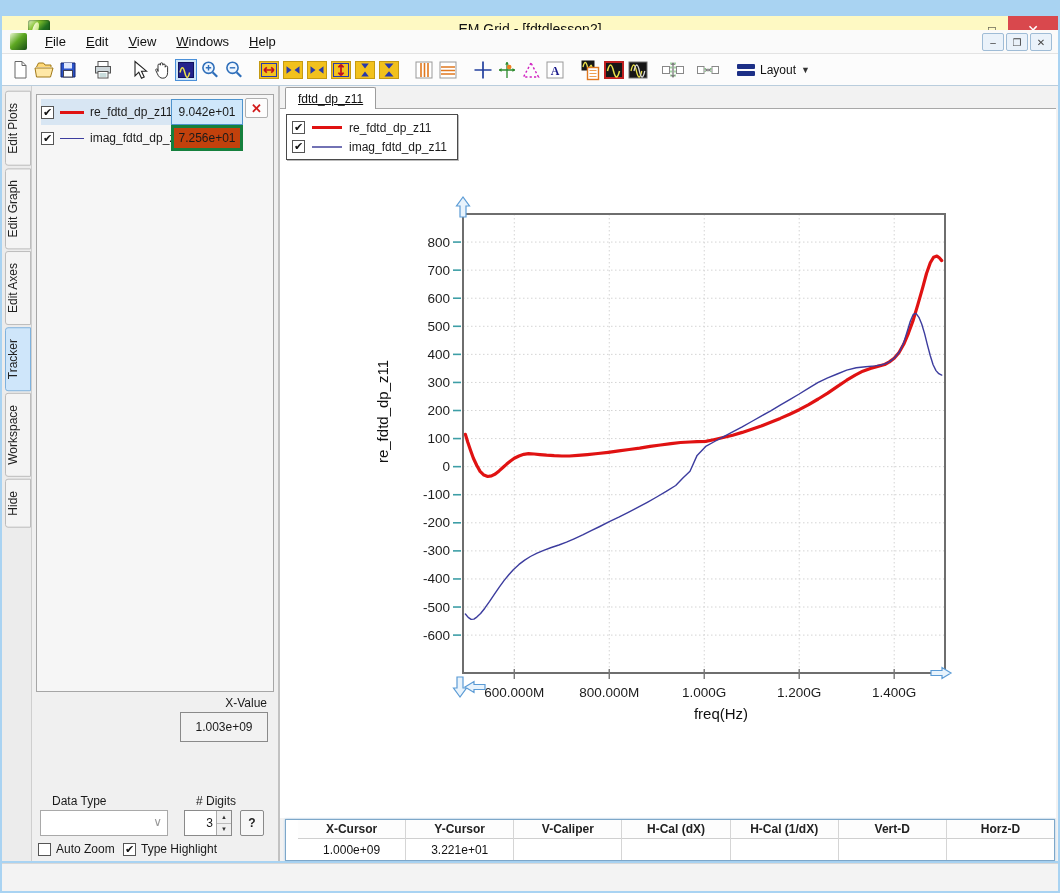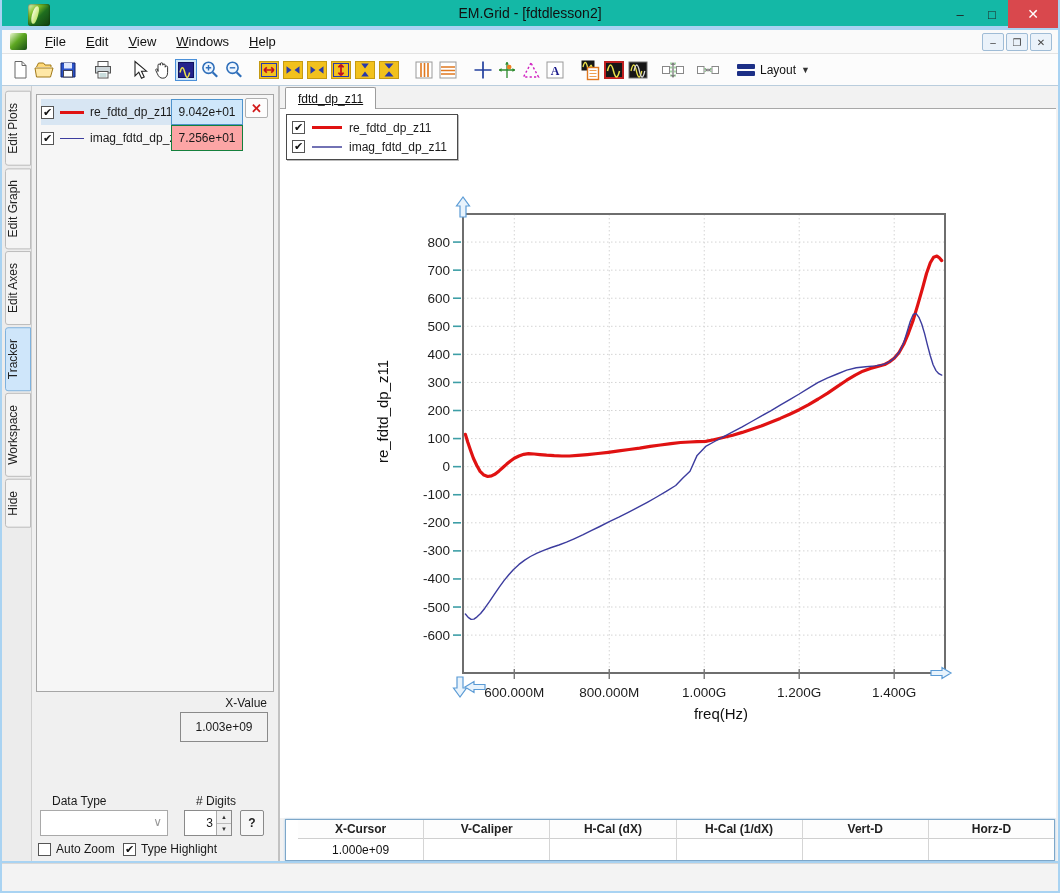--- a/index.html
+++ b/index.html
@@ -1,20 +1,20 @@
 <!DOCTYPE html>
 <html><head>
 <meta charset="utf-8">
 <style>
   * { margin:0; padding:0; box-sizing:border-box; }
   html,body { width:1060px; height:893px; overflow:hidden; }
   body { font-family:"Liberation Sans", sans-serif; font-size:12px; color:#1a1a1a; }
   #win { position:relative; width:1060px; height:893px; background:#a9d3f2; }
   
-  #titlebar { position:absolute; left:2px; top:0; right:2px; height:26px; background:#14b8a6; display:flex; align-items:center; }
+  #titlebar { position:absolute; left:2px; top:16px; right:2px; height:26px; background:#fef9c3; display:flex; align-items:center; }
   #app-icon { position:absolute; left:26px; top:4px; width:22px; height:22px; background:linear-gradient(135deg,#eaf7d0 0%,#7fbf2a 30%,#1f6e1f 55%,#123f12 100%); border-radius:3px; box-shadow:inset 0 0 2px #0a300a; }
   #app-icon:after { content:""; position:absolute; left:4px; top:2px; width:6px; height:18px; background:linear-gradient(100deg,#fdfde8,#b5e05a); border-radius:60% 40% 50% 50%; transform:rotate(14deg); }
   #title-text { position:absolute; left:0; right:0; text-align:center; font-size:14px; color:#111; }
   .tb-btns { position:absolute; right:0; top:0; height:28px; display:flex; }
   .cap-btn { width:32px; height:28px; display:flex; align-items:center; justify-content:center; font-size:13px; color:#222; }
   .cap-close { width:50px; background:#d9484d; color:#fff; font-size:14px; }
   
   #menubar { position:absolute; left:2px; top:30px; right:2px; height:24px; background:#fafafa; border-bottom:1px solid #e3e3e3; display:flex; align-items:center; }
   #child-icon { width:17px; height:17px; margin:0 8px 0 8px; background:linear-gradient(135deg,#eaf7d0,#5ea822 45%,#164d16); border-radius:2px; flex:0 0 auto; }
   .menu-item { padding:3px 10px; font-size:13px; color:#111; }
@@ -36,21 +36,21 @@
   .vtab.active { background:#cfe6fa; border-color:#7fb2dd; }
   
   #panel { position:absolute; left:30px; top:0; bottom:0; width:248px; background:#f0f0f0; border-right:2px solid #c2c2c2; }
   #listbox { position:absolute; left:4px; top:8px; width:238px; height:598px; background:#f6f6f6; border:1px solid #a6a6a6; }
   .series-row { position:absolute; left:4px; width:132px; height:26px; display:flex; align-items:center; gap:6px; overflow:hidden; white-space:nowrap; }
   .series-row.selected { background:#d8e6f3; }
   .cb { width:13px; height:13px; background:#fff; border:1px solid #555; display:inline-flex; align-items:center; justify-content:center; font-size:11px; line-height:1; color:#111; flex:0 0 auto; }
   .line-sample { display:inline-block; width:24px; flex:0 0 auto; }
   .series-label { font-size:12px; }
   #value-stack { position:absolute; left:134px; top:4px; width:72px; }
-  .value-box { width:72px; height:26px; border:1px solid #15803d; background:#fca5a5; display:flex; align-items:center; justify-content:center; font-size:12px; }
+  .value-box { width:72px; height:26px; border:3px solid #15803d; background:#c2410c; display:flex; align-items:center; justify-content:center; font-size:12px; }
   .value-box.hl { background:#cfe7fa; border:1px solid #4f94cd; }
   #panel-close { position:absolute; left:208px; top:3px; width:23px; height:20px; background:#fdfdfd; border:1px solid #b0b0b0; color:#d21c1c; font-weight:bold; font-size:13px; display:flex; align-items:center; justify-content:center; border-radius:2px; }
   #xvalue-label { position:absolute; left:110px; top:610px; width:125px; text-align:right; font-size:12px; }
   #xvalue-field { position:absolute; left:148px; top:626px; width:88px; height:30px; background:#f2f2f2; border:1px solid #8a8a8a; display:flex; align-items:center; justify-content:center; font-size:12px; }
   #datatype-label { position:absolute; left:12px; top:708px; font-size:12px;margin-left:8px; }
   #datatype-combo { position:absolute; left:8px; top:724px; width:128px; height:26px; background:#fff; border:1px solid #a9a9a9; }
   #datatype-combo .dd { position:absolute; right:5px; top:4px; color:#999; font-size:12px; }
   #digits-label { position:absolute; left:164px; top:708px; font-size:12px; }
   #digits-spinner { position:absolute; left:152px; top:724px; width:48px; height:26px; background:#fff; border:1px solid #8a8a8a; display:flex; }
   #digits-value { flex:1; display:flex; align-items:center; justify-content:flex-end; padding-right:3px; font-size:12px; }
@@ -443,20 +443,24 @@
               <span class="legend-label">imag_fdtd_dp_z11</span>
             </div>
           </div>
       </div>
       <div id="cursor-table">
           <div class="cur-col">
             <div class="cur-head">X-Cursor</div>
             <div class="cur-val">1.000e+09</div>
           </div>
           <div class="cur-col">
+            <div class="cur-head">Y-Cursor</div>
+            <div class="cur-val">3.221e+01</div>
+          </div>
+          <div class="cur-col">
             <div class="cur-head">V-Caliper</div>
             <div class="cur-val"></div>
           </div>
           <div class="cur-col">
             <div class="cur-head">H-Cal (dX)</div>
             <div class="cur-val"></div>
           </div>
           <div class="cur-col">
             <div class="cur-head">H-Cal (1/dX)</div>
             <div class="cur-val"></div>

